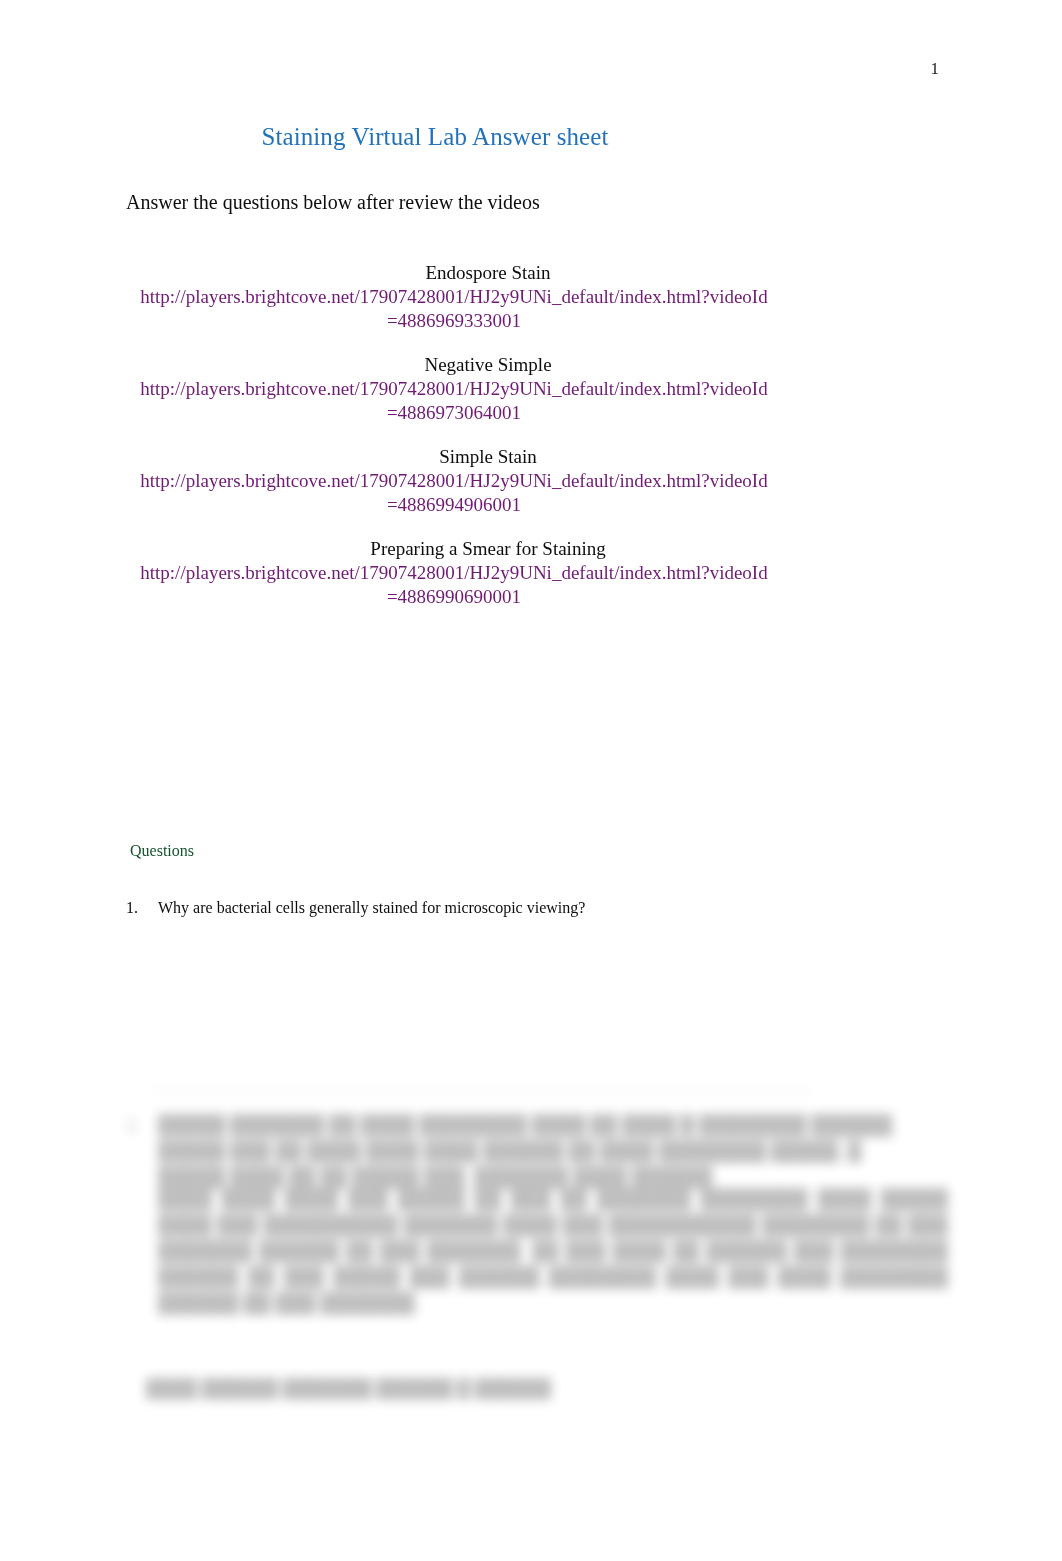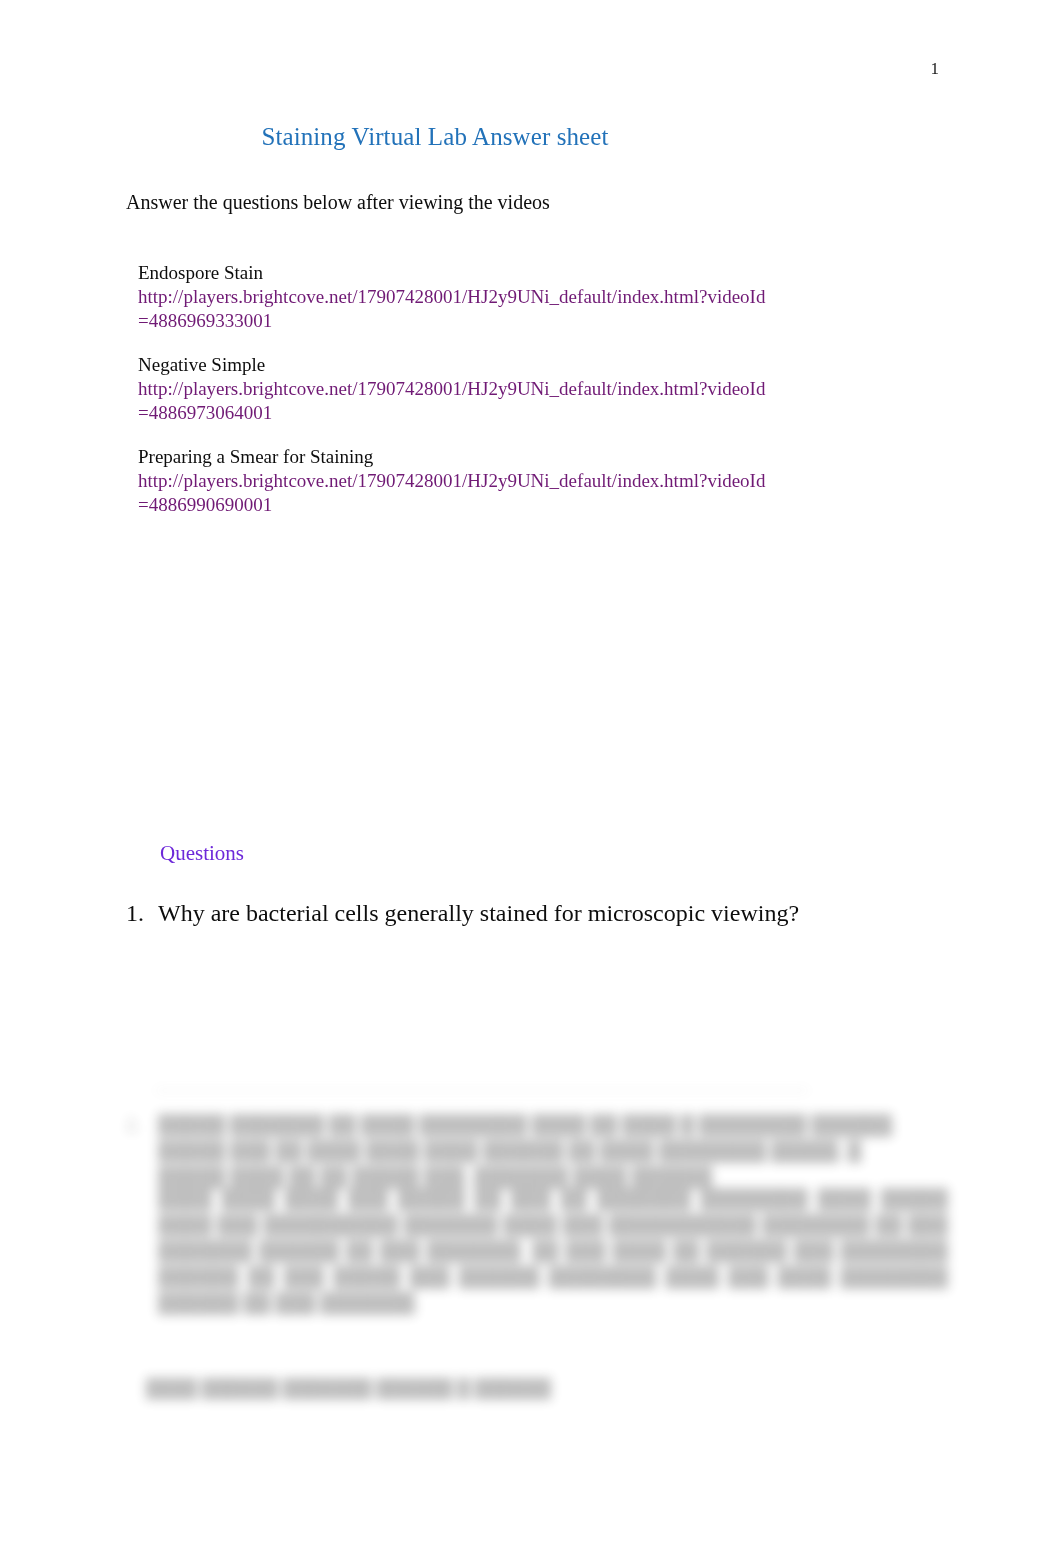--- a/index.html
+++ b/index.html
@@ -58,20 +58,21 @@
 
   
   .links-block {
     position: absolute;
     top: 261px;
     left: 138px;
     width: 700px;
   }
   .link-group {
     margin-bottom: 20px;
+    text-align: center;
   }
   .link-group:last-child { margin-bottom: 0; }
 
   .link-label {
     font-size: 19px;
     line-height: 24px;
     color: #0d0d0d;
   }
   .link-url {
     display: block;
@@ -82,32 +83,31 @@
     max-width: 632px;
     text-decoration: none;
     cursor: pointer;
   }
 
   
   .questions-heading {
     position: absolute;
     top: 841px;
     left: 130px;
-    font-size: 21px;
+    font-size: 16px;
     line-height: 1.2;
-    color: #6d28d9;
-    margin-left: 30px;
+    color: #14532d;
   }
 
   
   .question-item {
     position: absolute;
     left: 126px;
     width: 800px;
-    font-size: 24px;
+    font-size: 16px;
     line-height: 1.25;
     color: #0d0d0d;
   }
   .question-item.q1 { top: 898px; }
 
   .q-marker {
     display: inline-block;
     width: 32px;
     vertical-align: top;
   }
@@ -168,35 +168,39 @@
 </style>
 </head>
 <body>
 
 <div class="page">
 
   <div class="page-number">1</div>
 
   <div class="doc-title">Staining Virtual Lab Answer sheet</div>
 
-  <div class="intro-line">Answer the questions below after viewing the videos</div>
+  <div class="intro-line">Answer the questions below after review the videos</div>
 
   <div class="links-block">
 
     <div class="link-group">
       <div class="link-label">Endospore Stain</div>
       <a class="link-url" href="#">http://players.brightcove.net/17907428001/HJ2y9UNi_default/index.html?videoId=4886969333001</a>
     </div>
 
 
     <div class="link-group">
       <div class="link-label">Negative Simple</div>
       <a class="link-url" href="#">http://players.brightcove.net/17907428001/HJ2y9UNi_default/index.html?videoId=4886973064001</a>
     </div>
 
+    <div class="link-group">
+      <div class="link-label">Simple Stain</div>
+      <a class="link-url" href="#">http://players.brightcove.net/17907428001/HJ2y9UNi_default/index.html?videoId=4886994906001</a>
+    </div>
 
 
     <div class="link-group">
       <div class="link-label">Preparing a Smear for Staining</div>
       <a class="link-url" href="#">http://players.brightcove.net/17907428001/HJ2y9UNi_default/index.html?videoId=4886990690001</a>
     </div>
 
   </div>
 
   <div class="questions-heading">Questions</div>

